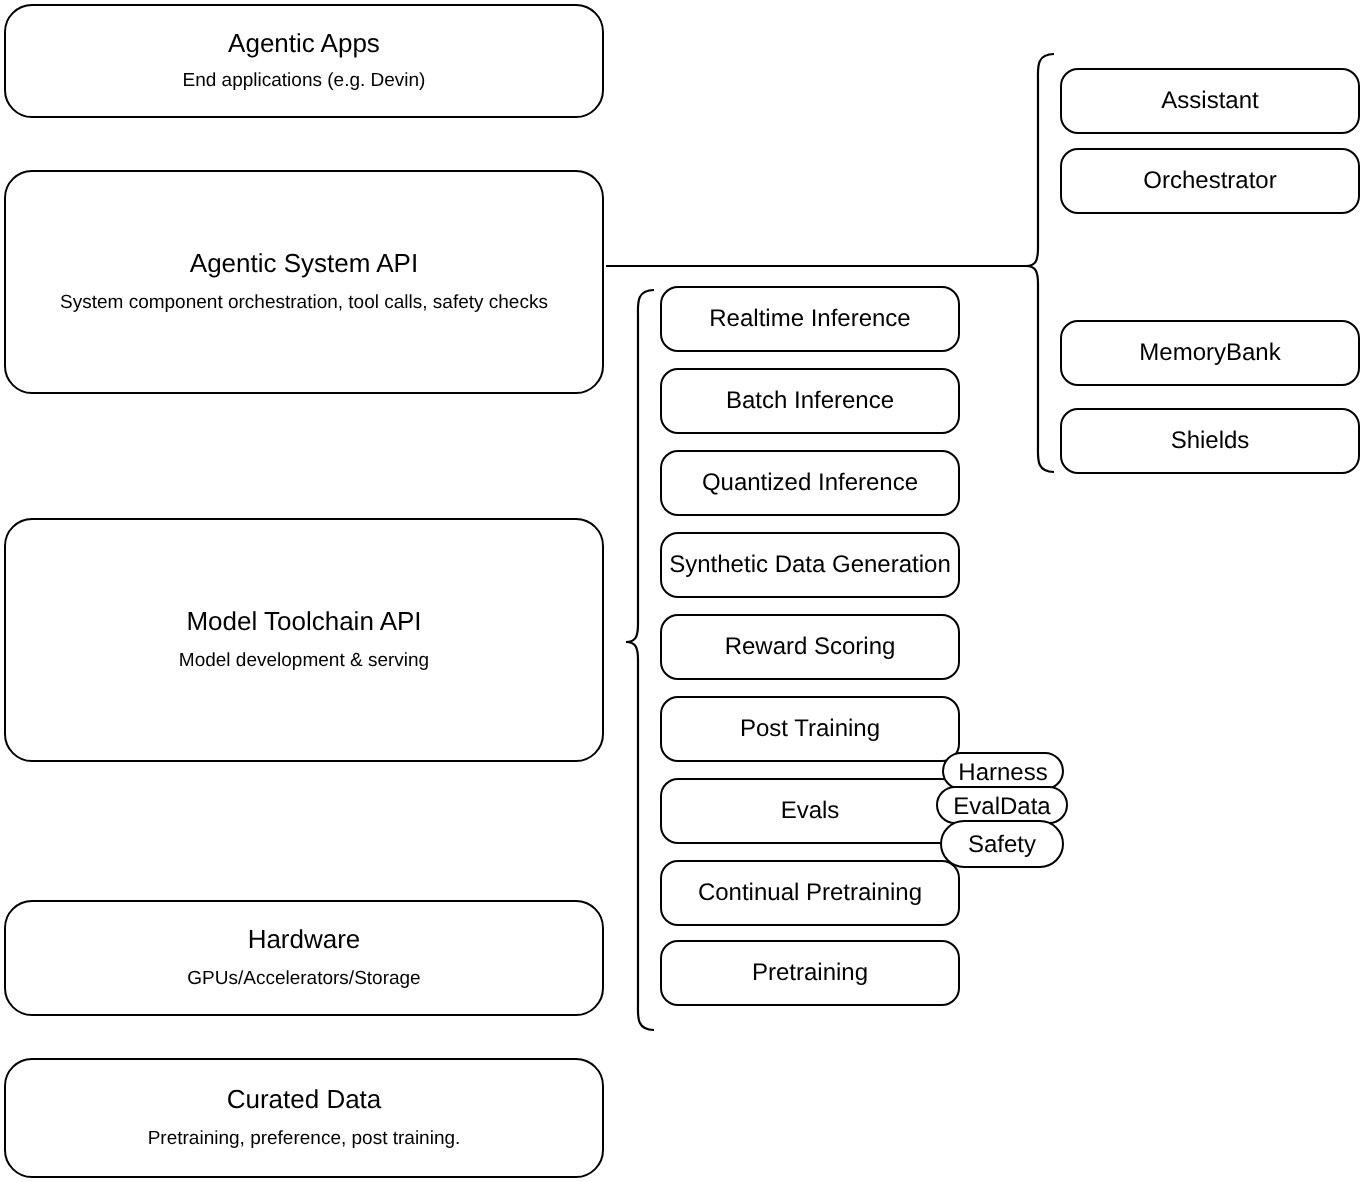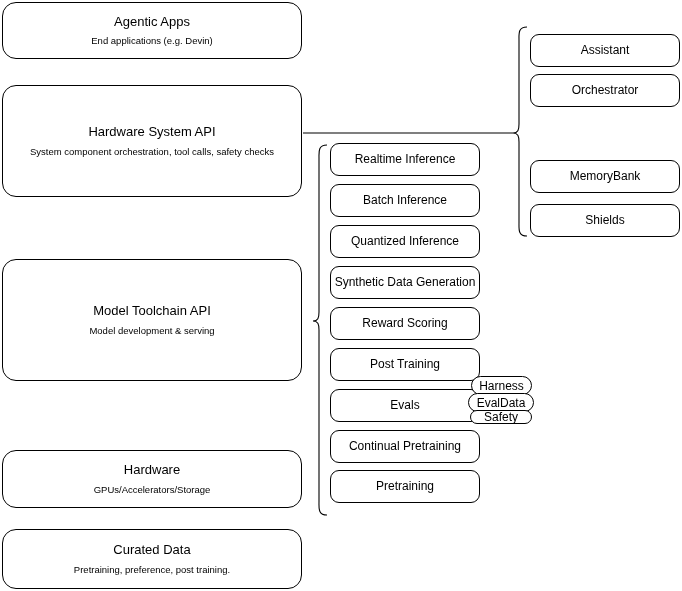--- a/index.html
+++ b/index.html
@@ -106,21 +106,21 @@
              L 319 502
              C 319 508 318 515 327 515"></path>
   </svg>
 
   <div class="node layer" style="top:2px; height:57px;">
     <div class="title">Agentic Apps</div>
     <div class="subtitle">End applications (e.g. Devin)</div>
   </div>
 
   <div class="node layer" style="top:85px; height:112px;">
-    <div class="title">Hardware System API</div>
+    <div class="title">Agentic System API</div>
     <div class="subtitle">System component orchestration, tool calls, safety checks</div>
   </div>
 
   <div class="node layer" style="top:224px; height:122px;margin-top:35px;">
     <div class="title">Model Toolchain API</div>
     <div class="subtitle">Model development &amp; serving</div>
   </div>
 
 
   <div class="node layer" style="top:450px; height:58px;">
@@ -160,21 +160,21 @@
   <div class="node item mid-item" style="top:470px;">
     <span>Pretraining</span>
   </div>
 
   <div class="tag" style="left:471px; top:376px; width:61px; height:19px;">
     <span>Harness</span>
   </div>
   <div class="tag" style="left:468px; top:393px; width:66px; height:19px;">
     <span>EvalData</span>
   </div>
-  <div class="tag" style="left:470px; top:410px; width:62px; height:14px;">
+  <div class="tag" style="left:470px; top:410px; width:62px; height:24px;">
     <span>Safety</span>
   </div>
 
   <div class="node item right-item" style="top:34px;">
     <span>Assistant</span>
   </div>
   <div class="node item right-item" style="top:74px;">
     <span>Orchestrator</span>
   </div>
   <div class="node item right-item" style="top:160px;">

